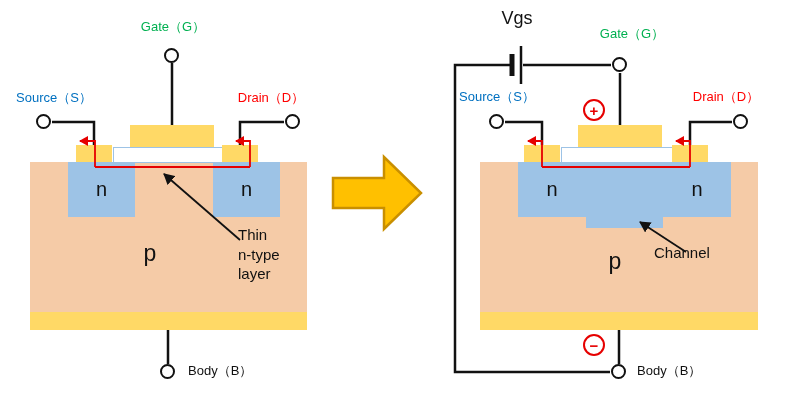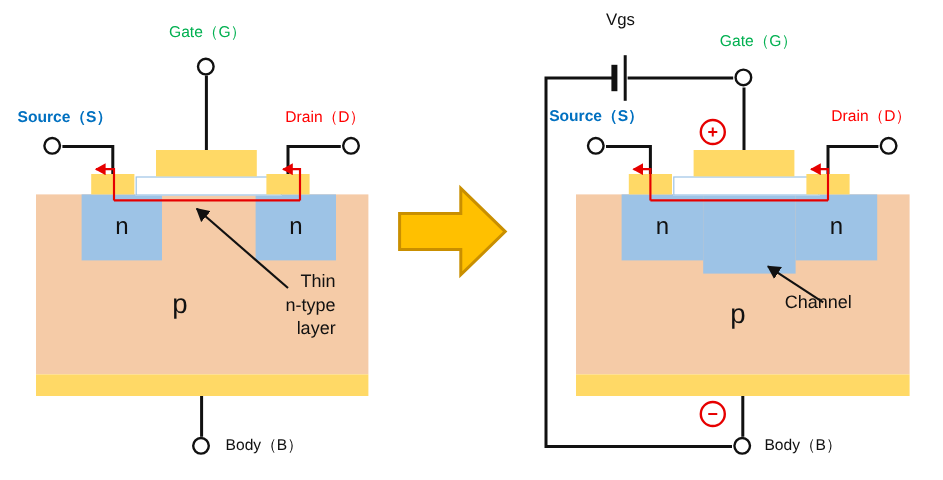--- a/index.html
+++ b/index.html
@@ -15,24 +15,24 @@
   .oxide{background:#FFFFFF;border:1px solid #9DC3E6;z-index:3;}
   .contact{background:#FFD966;z-index:4;}
   .gate-electrode{background:#FFD966;z-index:4;}
   .term{
     position:absolute;width:11px;height:11px;border:2.5px solid #111;
     border-radius:50%;background:#fff;z-index:6;
   }
   .lbl{position:absolute;font-size:13px;white-space:nowrap;z-index:7;line-height:1.2;}
   .c{transform:translateX(-50%);}
   .green{color:#00B050;}
-  .blue{color:#0070C0;font-weight:bold;}
+  .blue{color:#0070C0;}
   .red{color:#FF0000;}
   .plabel{font-size:23px;}
-  .note{font-size:15px;white-space:pre-line;line-height:1.3;text-align:right;}
+  .note{font-size:15px;white-space:pre-line;line-height:1.3;}
   .pm{
     position:absolute;width:18px;height:18px;border:2px solid #E60000;border-radius:50%;
     color:#E60000;display:flex;align-items:center;justify-content:center;
     font-size:15px;font-weight:700;line-height:1;z-index:7;background:#fff;
   }
   svg.overlay{position:absolute;left:0;top:0;z-index:5;pointer-events:none;}
 </style>
 </head>
 <body>
 
@@ -80,21 +80,21 @@
     <div class="region oxide" style="left:561px;top:147px;width:120px;height:14px;"></div>
     <div class="region contact" style="left:524px;top:145px;width:36px;height:17px;"></div>
     <div class="region contact" style="left:672px;top:145px;width:36px;height:17px;"></div>
     <div class="region gate-electrode" style="left:578px;top:125px;width:84px;height:22px;"></div>
 
     <div class="term" style="left:612px;top:57px;"></div>
     <div class="term" style="left:489px;top:114px;"></div>
     <div class="term" style="left:733px;top:114px;"></div>
     <div class="term" style="left:611px;top:364px;"></div>
 
-    <div class="lbl c" style="left:517px;top:8px;font-size:14px;">Vgs</div>
+    <div class="lbl c" style="left:517px;top:8px;font-size:18px;">Vgs</div>
     <div class="lbl green c" style="left:632px;top:26px;">Gate（G）</div>
     <div class="lbl blue c" style="left:497px;top:89px;">Source（S）</div>
     <div class="lbl red c" style="left:726px;top:89px;">Drain（D）</div>
     <div class="lbl" style="left:637px;top:363px;">Body（B）</div>
     <div class="lbl plabel c" style="left:615px;top:248px;">p</div>
     <div class="lbl note" style="left:654px;top:243px;">Channel</div>
 
     <div class="pm" style="left:583px;top:99px;">+</div>
     <div class="pm" style="left:583px;top:334px;">−</div>
   </div>

